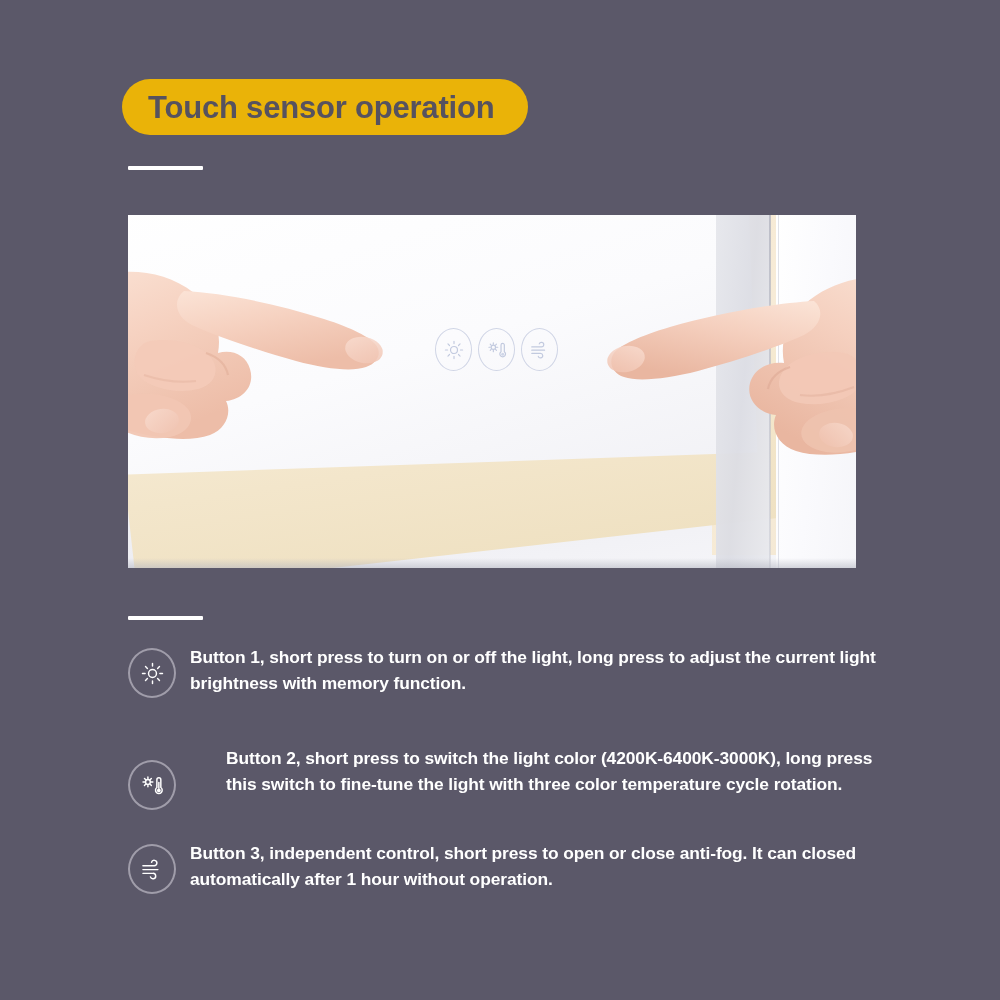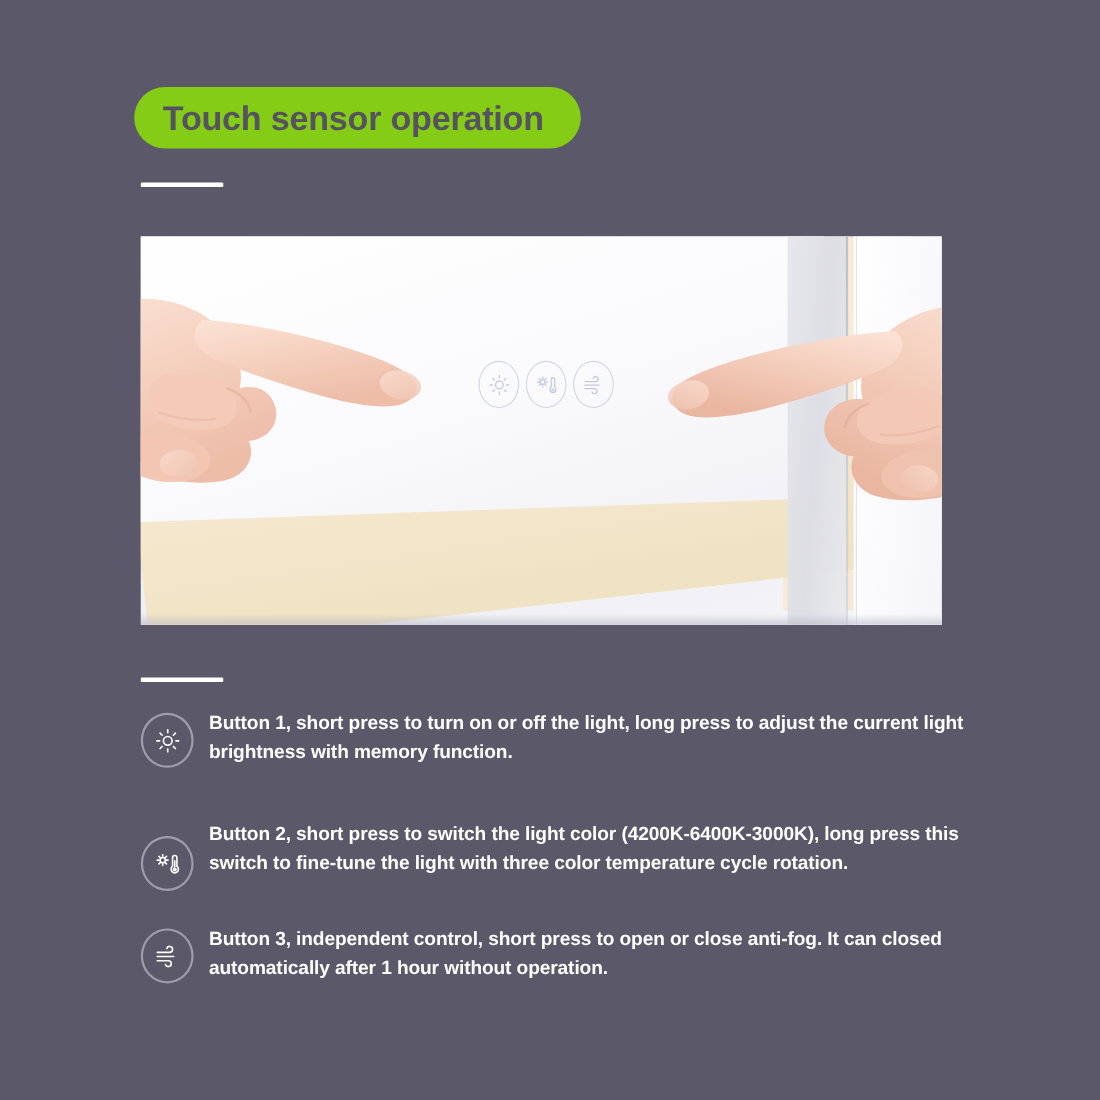--- a/index.html
+++ b/index.html
@@ -16,21 +16,21 @@
     position: relative;
   }
 
   
   .title-pill {
     position: absolute;
     left: 122px;
     top: 79px;
     height: 56px;
     padding: 0 34px 0 26px;
-    background: #84cc16;
+    background: #eab308;
     border-radius: 28px;
     display: flex;
     align-items: center;
     box-sizing: border-box;
   }
   .title-pill .title-text {
     font-size: 31px;
     font-weight: bold;
     color: #56525f;
     letter-spacing: -0.2px;
@@ -196,21 +196,21 @@
     font-size: 17.4px;
     font-weight: bold;
     line-height: 1.47;
     letter-spacing: -0.1px;
   }
   
   .b1 .bullet-icon { margin-top: 4px; }
   .b2 .bullet-icon { margin-top: 26px; }
   .b3 .bullet-icon { margin-top: 4px; }
 
-  .b2 { margin-bottom: 30px; }
+  .b2 { margin-bottom: 30px; gap: 36px; }
   .b1 { margin-bottom: 36px; }
 </style>
 </head>
 <body>
 
 <div class="title-pill">
   <span class="title-text">Touch sensor operation</span>
 </div>
 
 <div class="rule rule-top"></div>

